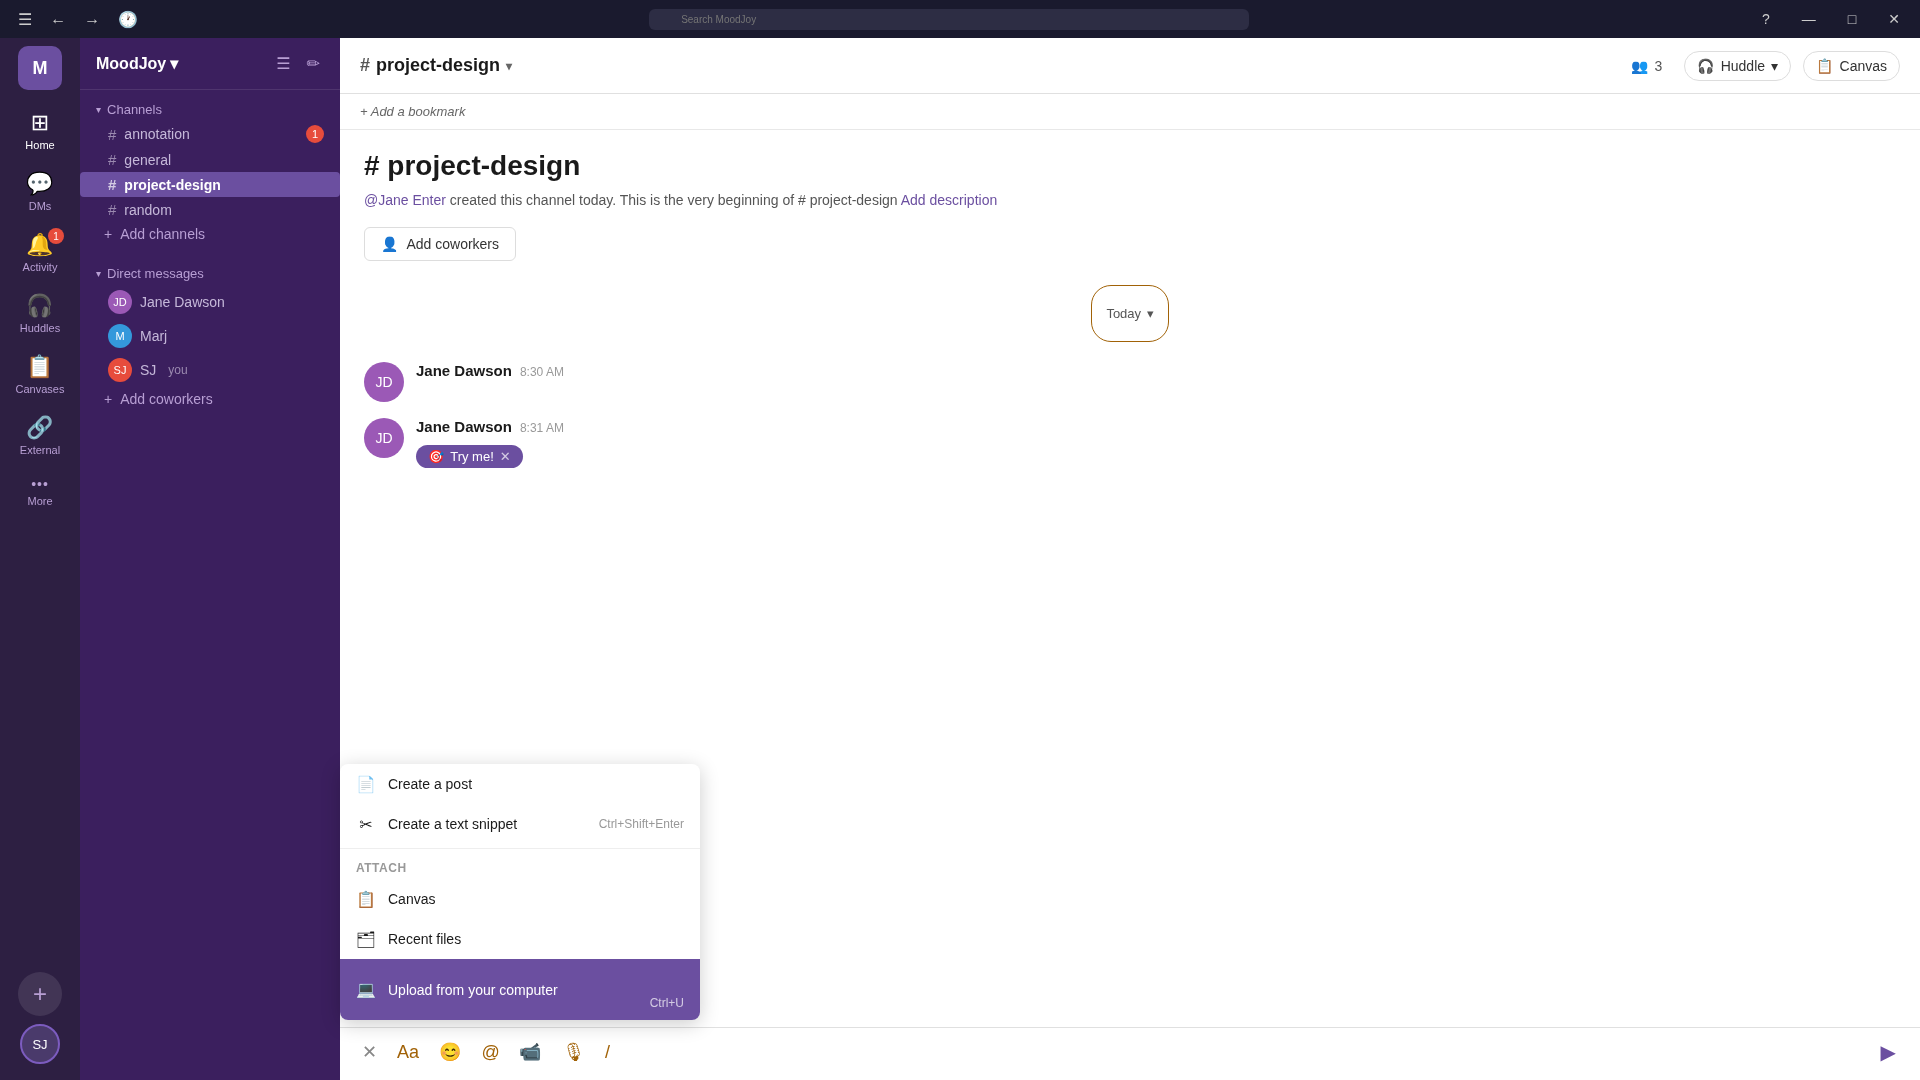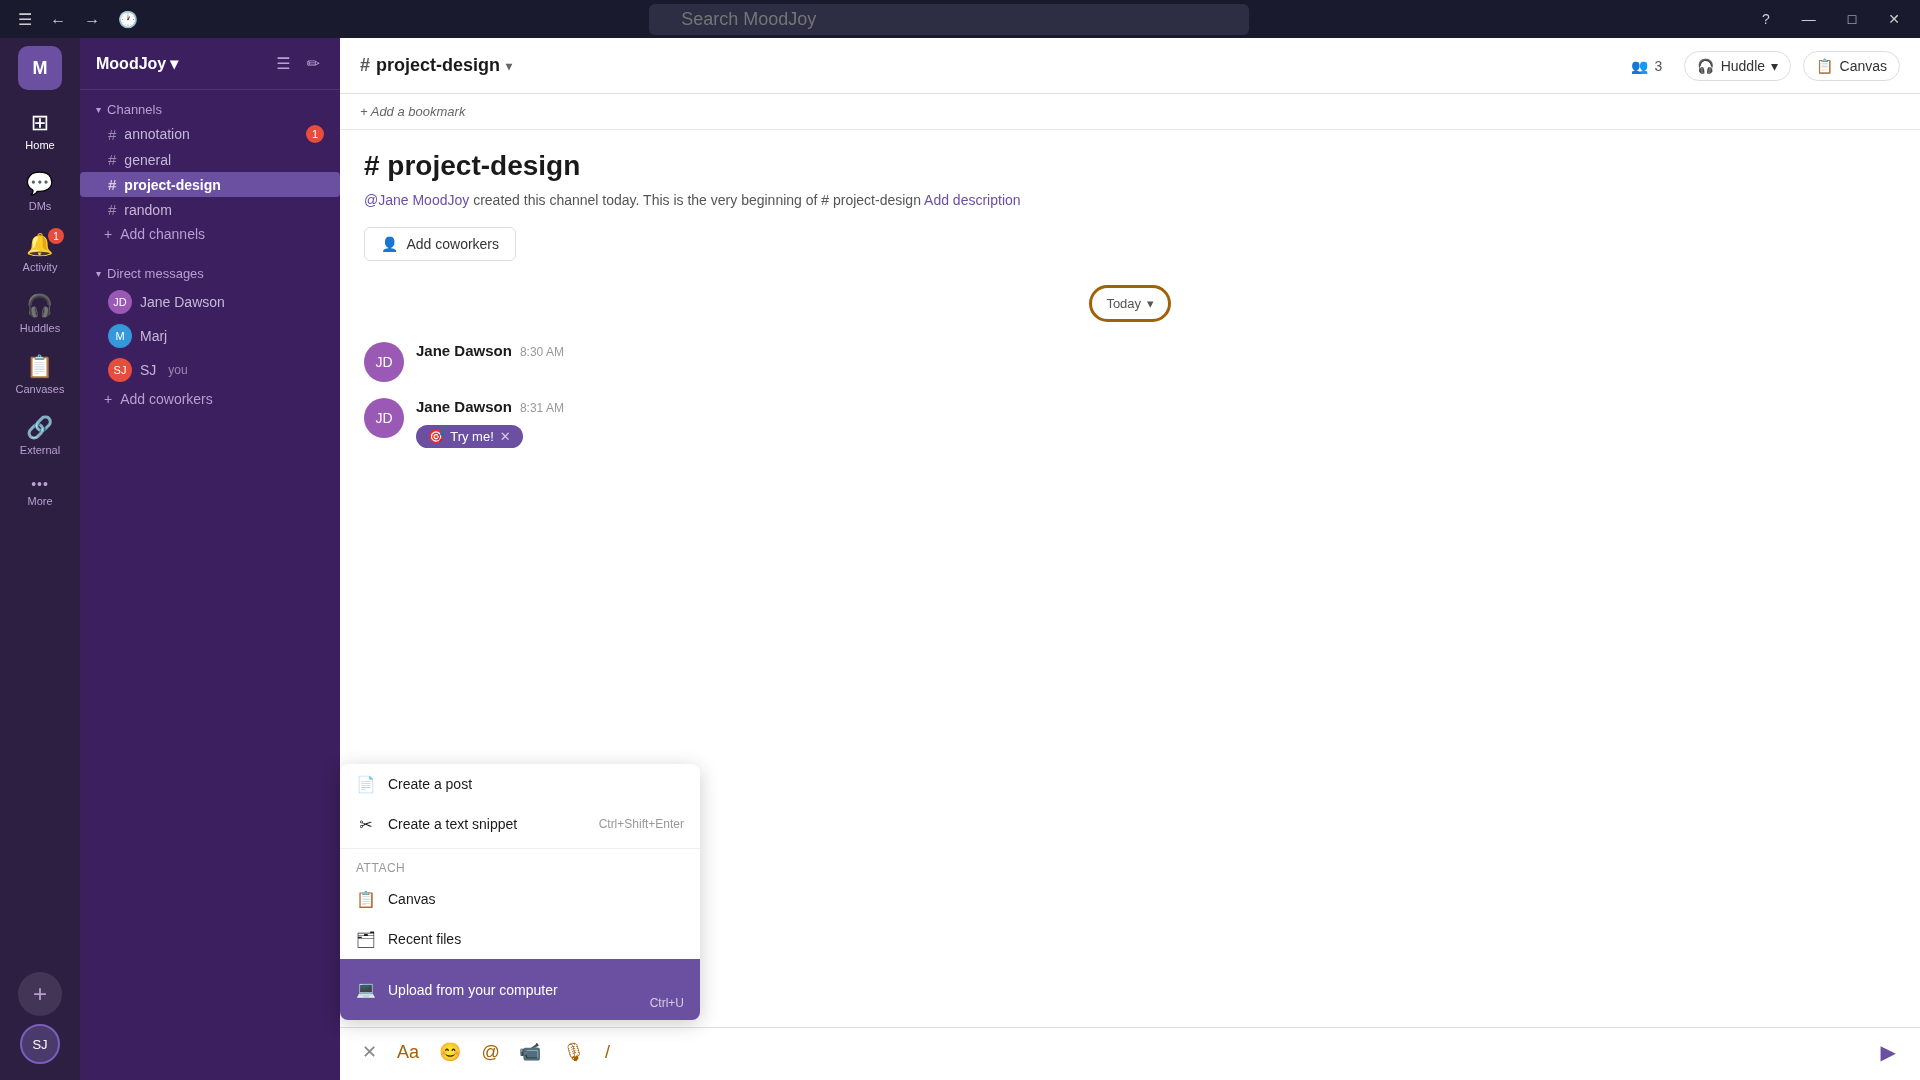--- a/index.html
+++ b/index.html
@@ -3,21 +3,21 @@
   <meta charset="utf-8">
   <style>
     * { margin: 0; padding: 0; box-sizing: border-box; }
     body { font-family: -apple-system, BlinkMacSystemFont, 'Segoe UI', sans-serif; background: #1a1a2e; width: 1920px; height: 1080px; overflow: hidden; display: flex; flex-direction: column; }
 
     
     .titlebar { height: 38px; background: #1a1a2e; display: flex; align-items: center; justify-content: space-between; padding: 0 12px; flex-shrink: 0; }
     .titlebar-left { display: flex; align-items: center; gap: 8px; }
     .titlebar-nav { display: flex; gap: 6px; }
     .nav-btn { background: none; border: none; color: #ccc; cursor: pointer; font-size: 16px; padding: 2px 6px; }
-    .search-box { width: 100%; background: #2d2d44; border: none; border-radius: 6px; color: #ccc; padding: 5px 12px 5px 32px; font-size: 18px; outline: none; position: relative; }
+    .search-box { width: 100%; background: #2d2d44; border: none; border-radius: 6px; color: #ccc; padding: 5px 12px 5px 32px; font-size: 10px; outline: none; position: relative; }
     .search-wrapper { position: relative; width: 600px; margin: 0 auto; }
     .search-wrapper .search-icon { position: absolute; left: 10px; top: 50%; transform: translateY(-50%); color: #888; font-size: 14px; }
     .titlebar-right { display: flex; align-items: center; gap: 16px; color: #ccc; font-size: 16px; }
     .win-btn { background: none; border: none; color: #ccc; cursor: pointer; font-size: 14px; padding: 2px 8px; }
 
     
     .app { display: flex; flex: 1; overflow: hidden; }
 
     
     .icon-bar { width: 80px; background: #2d1f42; display: flex; flex-direction: column; align-items: center; padding-top: 8px; gap: 4px; flex-shrink: 0; }
@@ -68,21 +68,21 @@
     .add-bookmark { display: flex; align-items: center; gap: 6px; color: #666; font-size: 13px; cursor: pointer; background: none; border: none; font-style: italic; }
 
     .messages-area { flex: 1; overflow-y: auto; padding: 20px 24px; position: relative; }
     .channel-intro { margin-bottom: 24px; }
     .channel-intro-title { font-size: 28px; font-weight: 800; color: #1a1a1a; margin-bottom: 8px; }
     .channel-intro-text { font-size: 14px; color: #555; line-height: 1.5; }
     .channel-intro-text a { color: #6b4fa0; text-decoration: none; }
     .add-coworkers-btn { display: flex; align-items: center; gap: 8px; background: none; border: 1px solid #ddd; border-radius: 6px; padding: 8px 16px; font-size: 14px; color: #333; cursor: pointer; margin-top: 16px; }
 
     .today-divider { display: flex; align-items: center; justify-content: center; margin: 20px 0; }
-    .today-btn { background: white; border: 3px solid #a16207; border-radius: 20px; padding: 8px 14px; font-size: 13px; color: #555; cursor: pointer; display: flex; align-items: center; gap: 6px; }
+    .today-btn { background: white; border: 1px solid #a16207; border-radius: 20px; padding: 20px 14px; font-size: 13px; color: #555; cursor: pointer; display: flex; align-items: center; gap: 6px; }
 
     .message { display: flex; gap: 12px; margin-bottom: 16px; }
     .message-avatar { width: 40px; height: 40px; border-radius: 50%; background: #4a3a6b; flex-shrink: 0; display: flex; align-items: center; justify-content: center; color: white; font-size: 14px; overflow: hidden; }
     .message-body { flex: 1; }
     .message-header { display: flex; align-items: baseline; gap: 8px; margin-bottom: 4px; }
     .message-author { font-weight: 700; font-size: 15px; color: #1a1a1a; }
     .message-time { font-size: 12px; color: #999; }
     .message-text { font-size: 14px; color: #1a1a1a; line-height: 1.6; }
     .message-text .mention { background: #e8e0f5; color: #6b4fa0; padding: 0 3px; border-radius: 3px; font-weight: 600; }
     .try-me-badge { display: inline-flex; align-items: center; gap: 6px; background: #6b4fa0; color: white; border-radius: 20px; padding: 4px 12px; font-size: 13px; margin-top: 6px; cursor: pointer; }
@@ -91,21 +91,21 @@
     
     .input-area { border-top: 1px solid #e0e0e0; padding: 8px 16px 12px; flex-shrink: 0; position: relative; }
 
     
     .dropdown-overlay { position: absolute; bottom: 60px; left: 0; background: white; border-radius: 8px; box-shadow: 0 4px 20px rgba(0,0,0,0.2); width: 360px; z-index: 100; overflow: hidden; }
     .dropdown-item { display: flex; align-items: center; gap: 12px; padding: 10px 16px; font-size: 14px; color: #1a1a1a; cursor: pointer; }
     .dropdown-item.highlighted { background: #6b4fa0; color: white; }
     .dropdown-item .item-icon { width: 20px; height: 20px; display: flex; align-items: center; justify-content: center; font-size: 16px; flex-shrink: 0; }
     .dropdown-item .shortcut { margin-left: auto; font-size: 12px; color: #999; }
     .dropdown-item.highlighted .shortcut { color: rgba(255,255,255,0.7); margin-top: 27px; }
-    .dropdown-divider { padding: 8px 16px 4px; font-size: 12px; color: #999; font-weight: 400; text-transform: uppercase; letter-spacing: 0.5px; }
+    .dropdown-divider { padding: 8px 16px 4px; font-size: 12px; color: #999; font-weight: 700; text-transform: uppercase; letter-spacing: 0.5px; }
     .dropdown-separator { height: 1px; background: #eee; margin: 4px 0; }
 
     .toolbar { display: flex; align-items: center; gap: 8px; }
     .toolbar-btn { background: none; border: none; cursor: pointer; color: #a16207; font-size: 18px; padding: 4px 6px; border-radius: 4px; }
     .toolbar-close { color: #888; }
     .send-btn { margin-left: auto; background: none; border: none; cursor: pointer; color: #6b4fa0; font-size: 20px; padding: 4px 8px; }
   </style>
 </head>
 <body>
 
@@ -268,21 +268,21 @@
     <div class="bookmark-bar">
       <button class="add-bookmark">
         <span>+ Add a bookmark</span>
       </button>
     </div>
 
     <div class="messages-area">
       <div class="channel-intro">
         <div class="channel-intro-title"># project-design</div>
         <div class="channel-intro-text">
-          <a href="#">@Jane MoodJoy</a>
+          <a href="#">@Jane Enter</a>
           <span> created this channel today. This is the very beginning of </span>
           <span># project-design</span>
           <a href="#"> Add description</a>
         </div>
         <button class="add-coworkers-btn">
           <span>👤</span>
           <span>Add coworkers</span>
         </button>
       </div>
 

